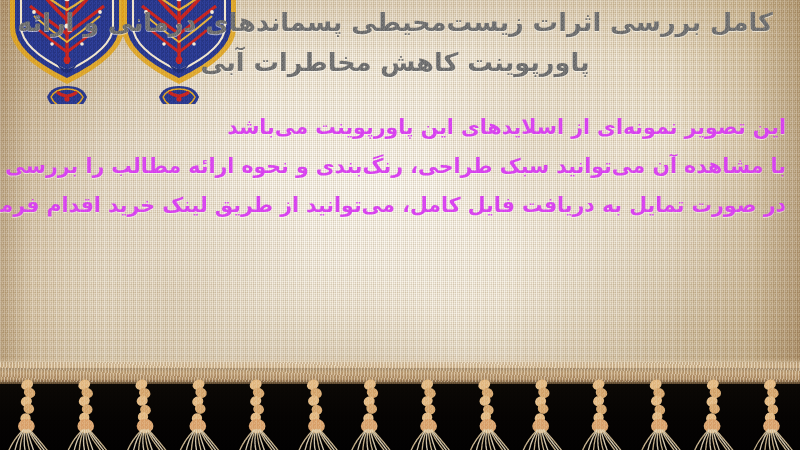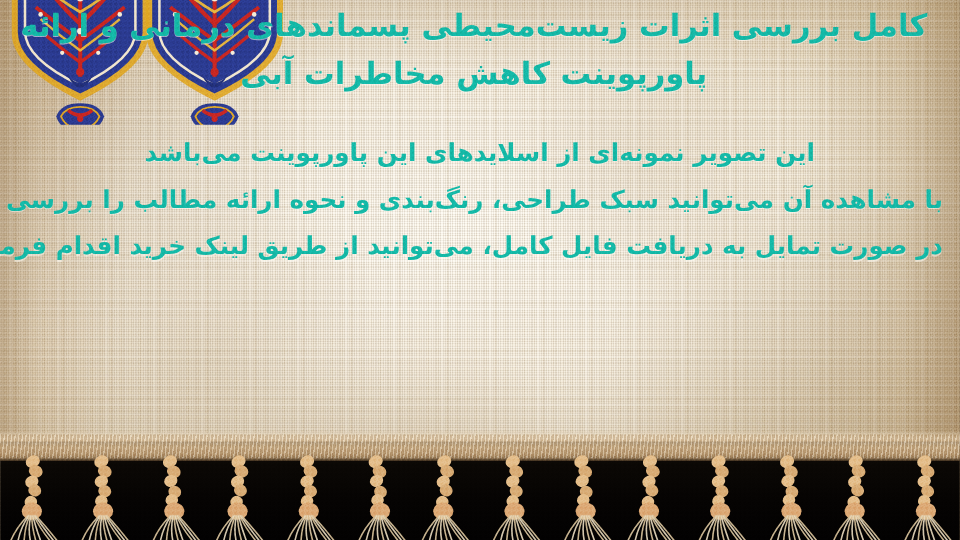--- a/index.html
+++ b/index.html
@@ -131,46 +131,47 @@
   .title-block {
     position: absolute;
     top: 2px;
     right: 8px;
     width: 784px;
     text-align: center;
     padding-right: 10px;
     box-sizing: border-box;
   }
   .title-line {
-    color: #14b8a6;
+    color: #737373;
     font-size: 25.5px;
     font-weight: bold;
     line-height: 40px;
     letter-spacing: -0.2px;
     white-space: nowrap;
     text-shadow: 0 1px 0 rgba(255,253,245,0.55);
   }
 
   .body-block {
     position: absolute;
     top: 108px;
     left: 0;
     width: 800px;
     text-align: center;
     box-sizing: border-box;
     padding: 0 14px;
   }
   .body-line {
-    color: #14b8a6;
+    color: #d946ef;
     font-size: 20.5px;
     font-weight: bold;
     line-height: 39px;
     letter-spacing: -0.2px;
     white-space: nowrap;
     text-shadow: 0 1px 0 rgba(255,253,246,0.5);
+    text-align: right;
   }
 
   
   .fringe-zone {
     position: absolute;
     left: 0;
     bottom: 0;
     width: 800px;
     height: 110px;
     overflow: hidden;

